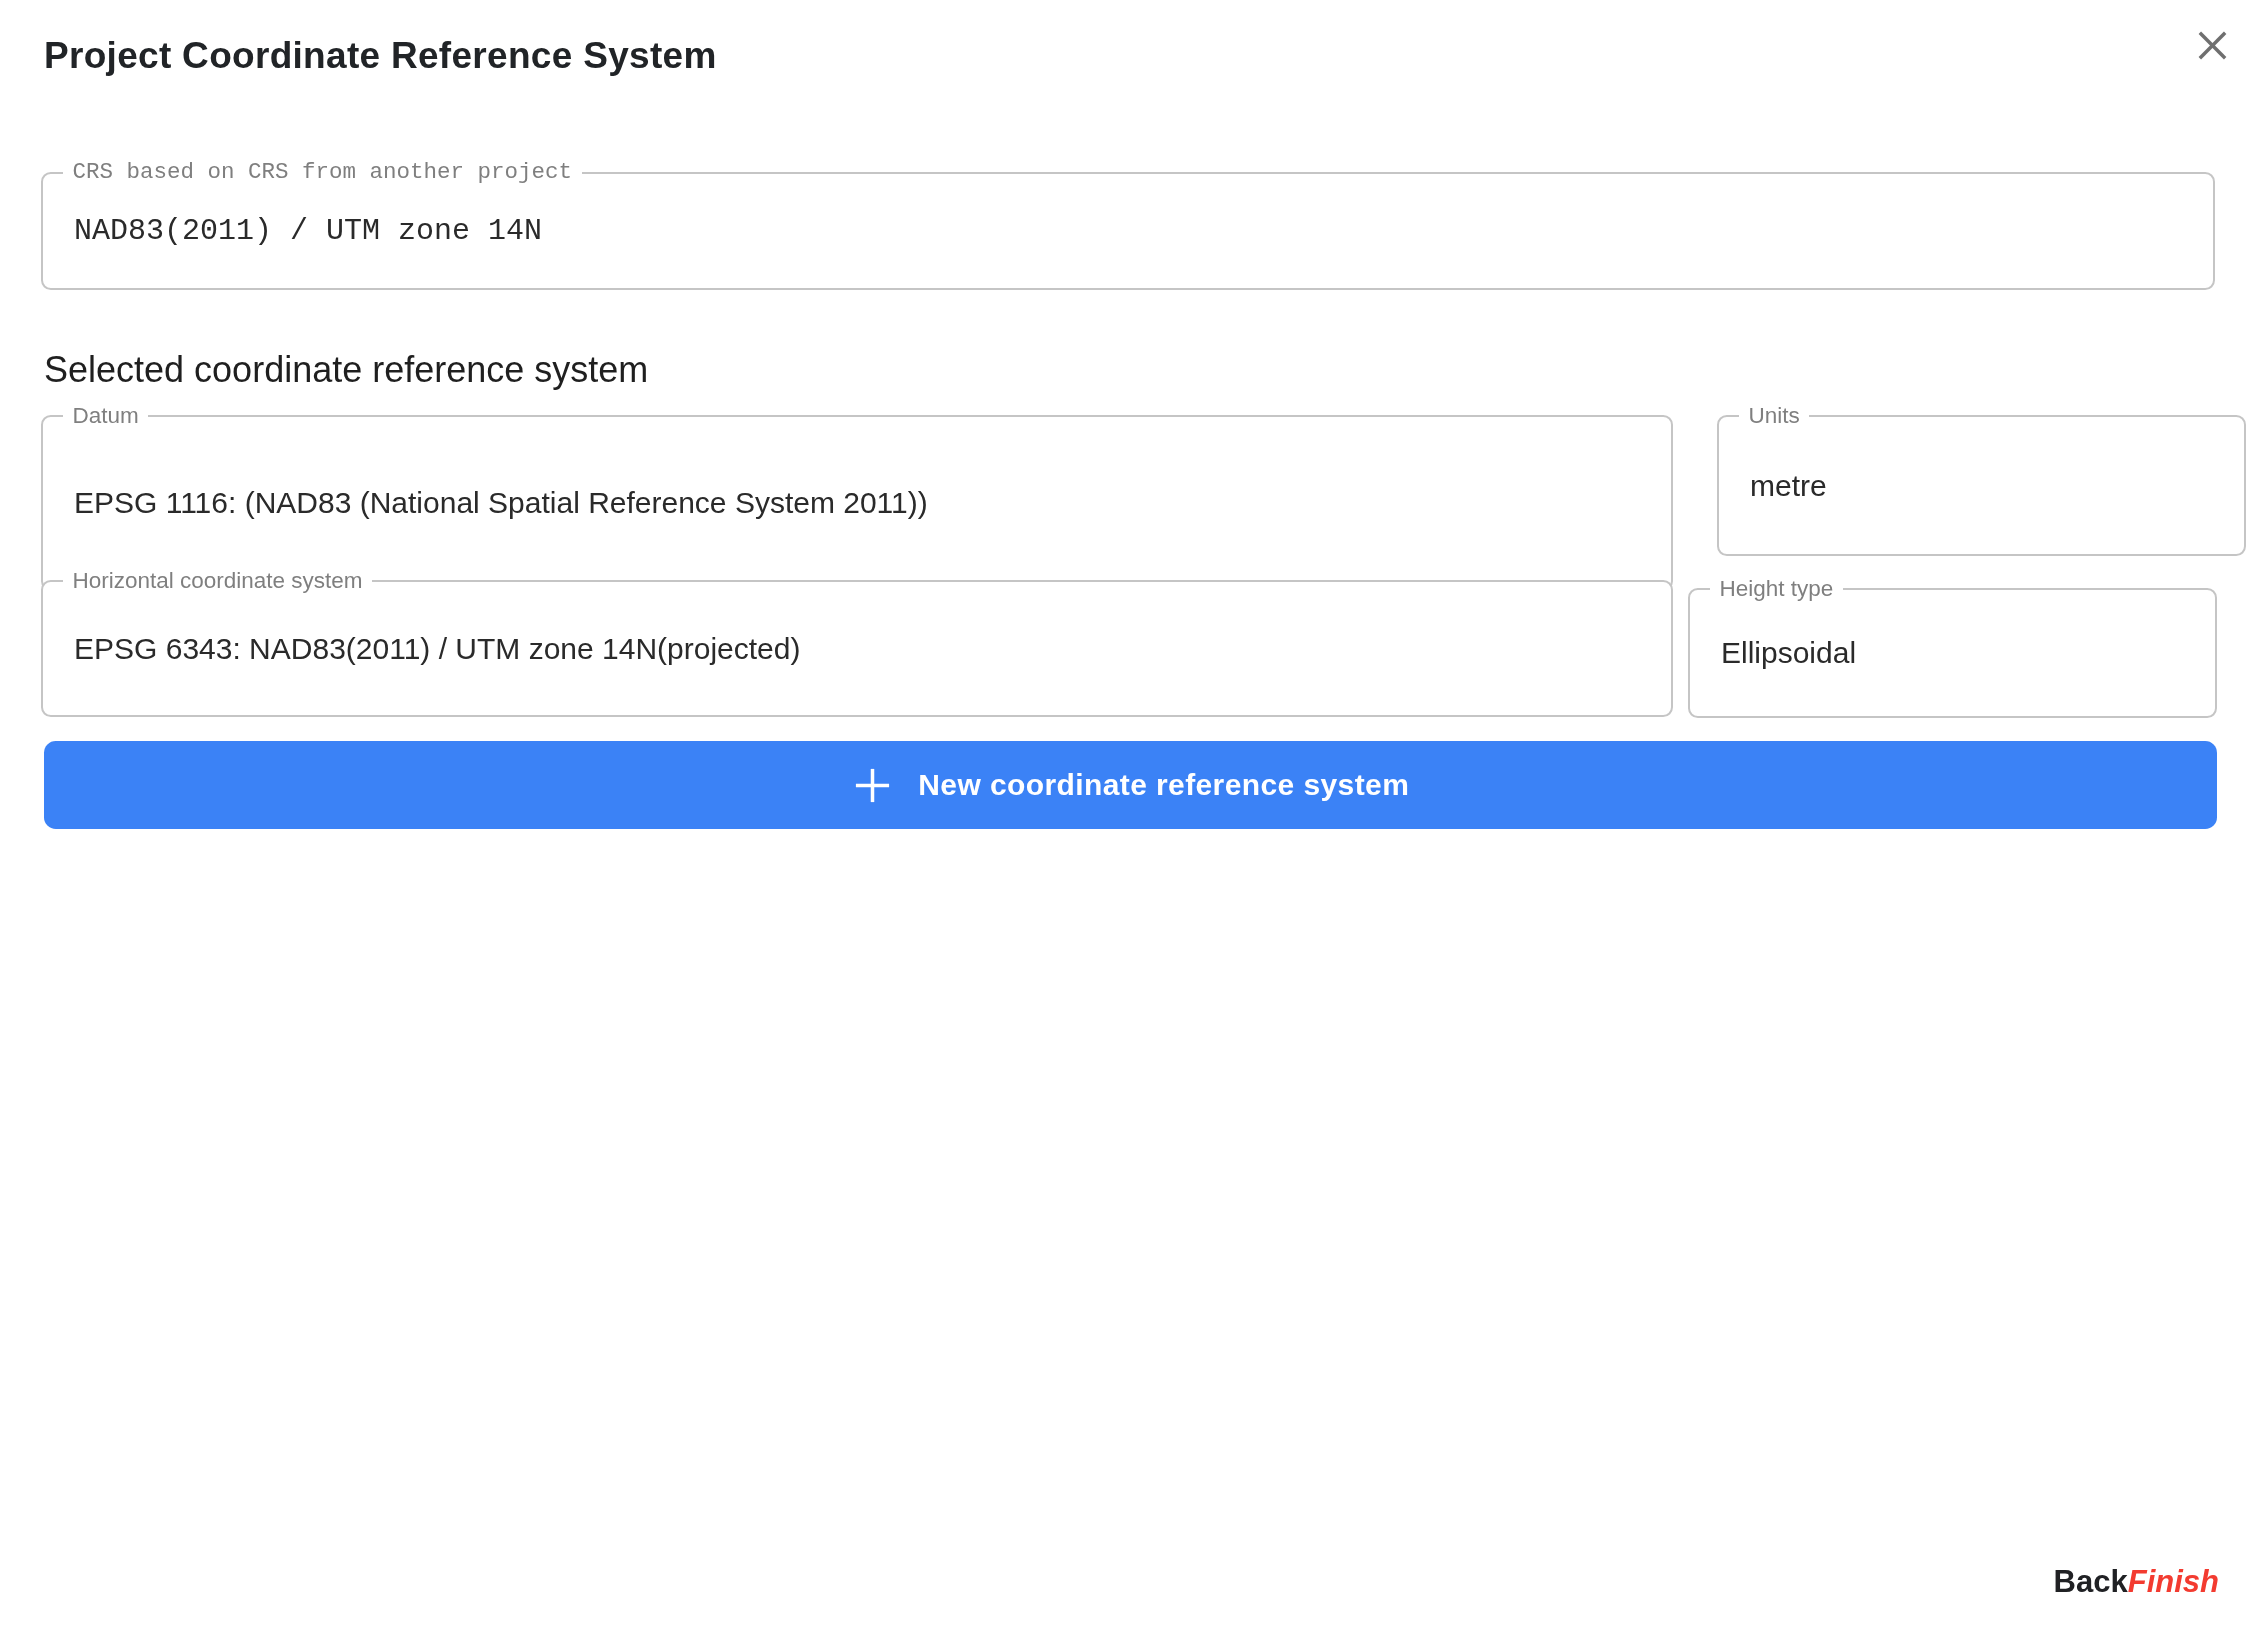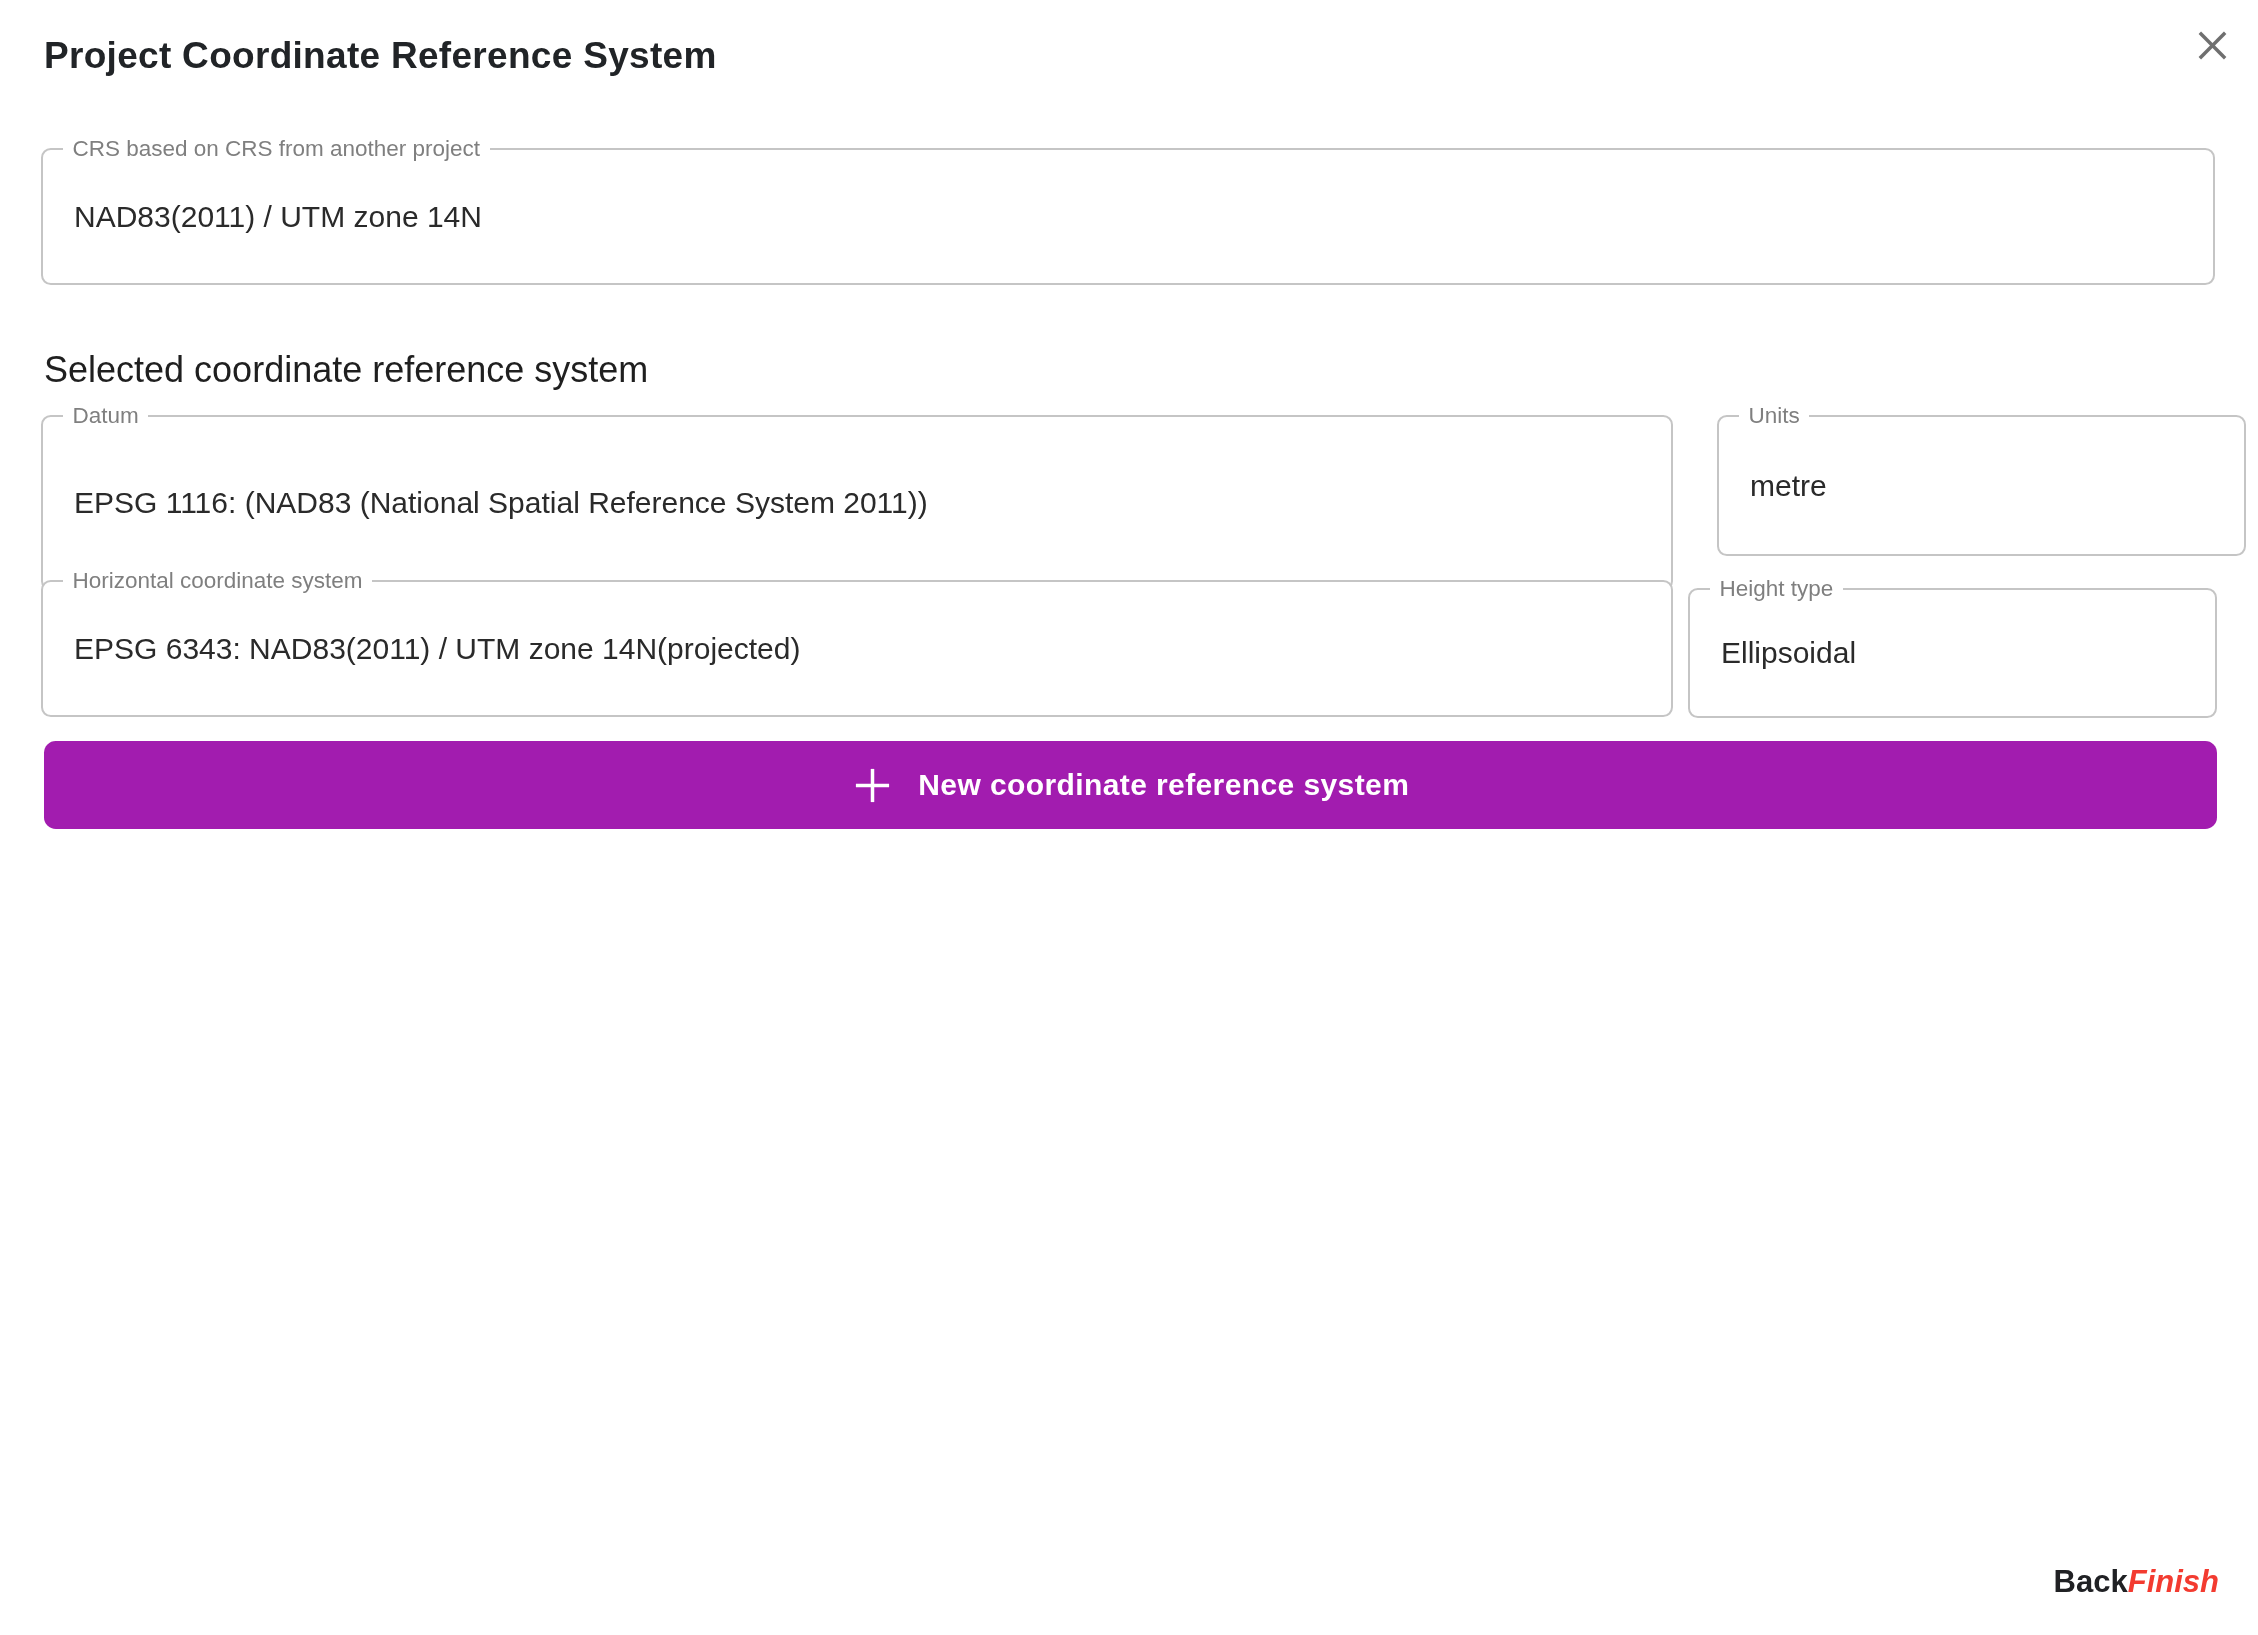--- a/index.html
+++ b/index.html
@@ -37,36 +37,36 @@
     font-size: 22.5px; color: #7f7f7f;
     white-space: nowrap; line-height: 27.4px;
   }
   .field-value {
     position: absolute; left: 31px; top: 50%;
     transform: translateY(-50%);
     font-size: 30px; color: #2a2a2a;
     white-space: nowrap;
   }
 
-  .field-crs-project { left: 41px;  top: 148px; width: 2174px; height: 137px; }
+  .field-crs-project { left: 41px;  top: 172px; width: 2174px; height: 118px; font-family: Liberation Mono, monospace; }
   .field-datum       { left: 41px;  top: 415px; width: 1632px; height: 176px; }
   .field-units       { left: 1688px;top: 415px; width: 529px;  height: 141px; margin-left: 29px; }
   .field-horizontal  { left: 41px;  top: 580px; width: 1632px; height: 137px; padding-left: 33px; }
   .field-height-type { left: 1688px;top: 588px; width: 529px;  height: 130px; }
 
   .section-heading {
     position: absolute; left: 44px; top: 349px;
     font-size: 36px; font-weight: 400; color: #1f1f1f;
     white-space: nowrap;
   }
 
   .new-crs-button {
     position: absolute; left: 44px; top: 741px;
     width: 2173px; height: 88px;
-    background: #a21caf;
+    background: #3b82f6;
     border: none; border-radius: 11.8px;
     display: flex; align-items: center; justify-content: center;
     gap: 25.5px; cursor: pointer;
   }
   .new-crs-button .btn-label {
     font-size: 30px; font-weight: 700; color: #ffffff;
     letter-spacing: 0.4px; white-space: nowrap;
   }
 
   .footer-actions {

